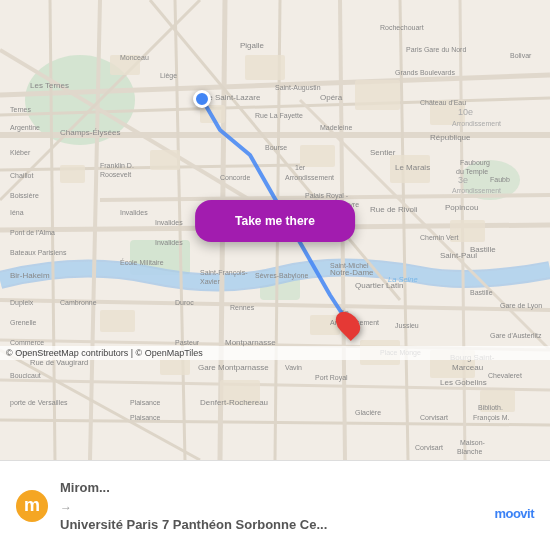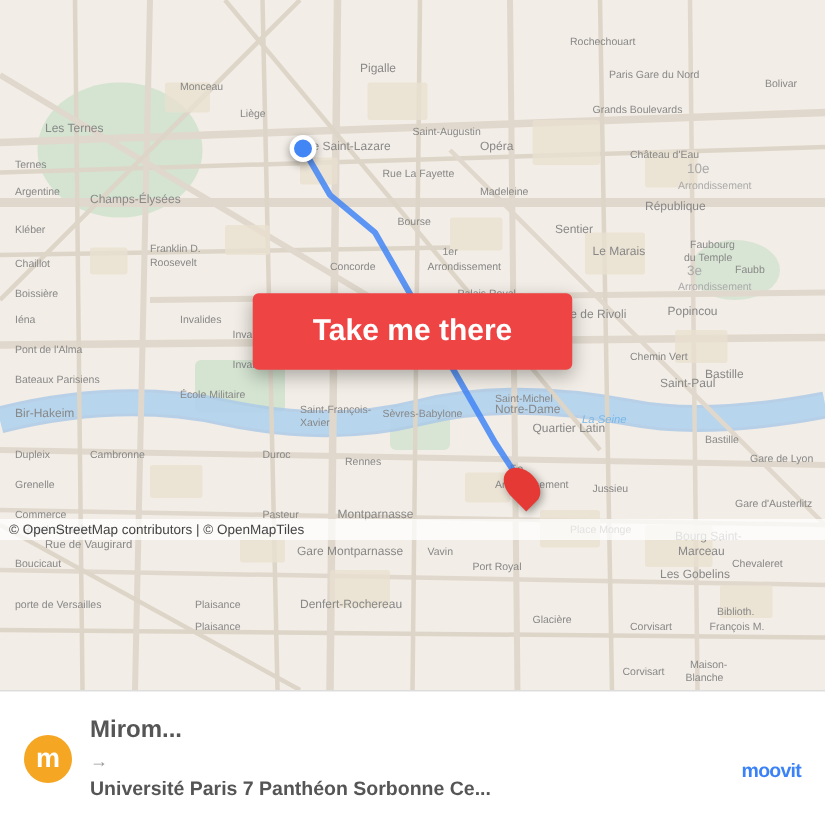--- a/index.html
+++ b/index.html
@@ -25,26 +25,26 @@
       top: 0; left: 0;
       width: 100%; height: 100%;
     }
 
     
     #take-me-there-btn {
       position: absolute;
       left: 50%;
       top: 48%;
       transform: translate(-50%, -50%);
-      background: #ef4444;
+      background: #a21caf;
       color: white;
       border: none;
-      border-radius: 4px;
+      border-radius: 16px;
       padding: 14px 40px;
-      font-size: 20px;
+      font-size: 12px;
       font-weight: bold;
       cursor: pointer;
       box-shadow: 0 4px 12px rgba(0,0,0,0.3);
       white-space: nowrap;
       z-index: 10;
     }
 
     
     #origin-marker {
       position: absolute;
@@ -117,21 +117,21 @@
 
     #route-info {
       flex: 1;
       display: flex;
       flex-direction: column;
       gap: 4px;
       overflow: hidden;
     }
 
     #from-label {
-      font-size: 16px;
+      font-size: 13px;
       color: #555;
       font-weight: 600;
     }
 
     #arrow-divider {
       color: #999;
       font-size: 12px;
     }
 
     #to-label {

